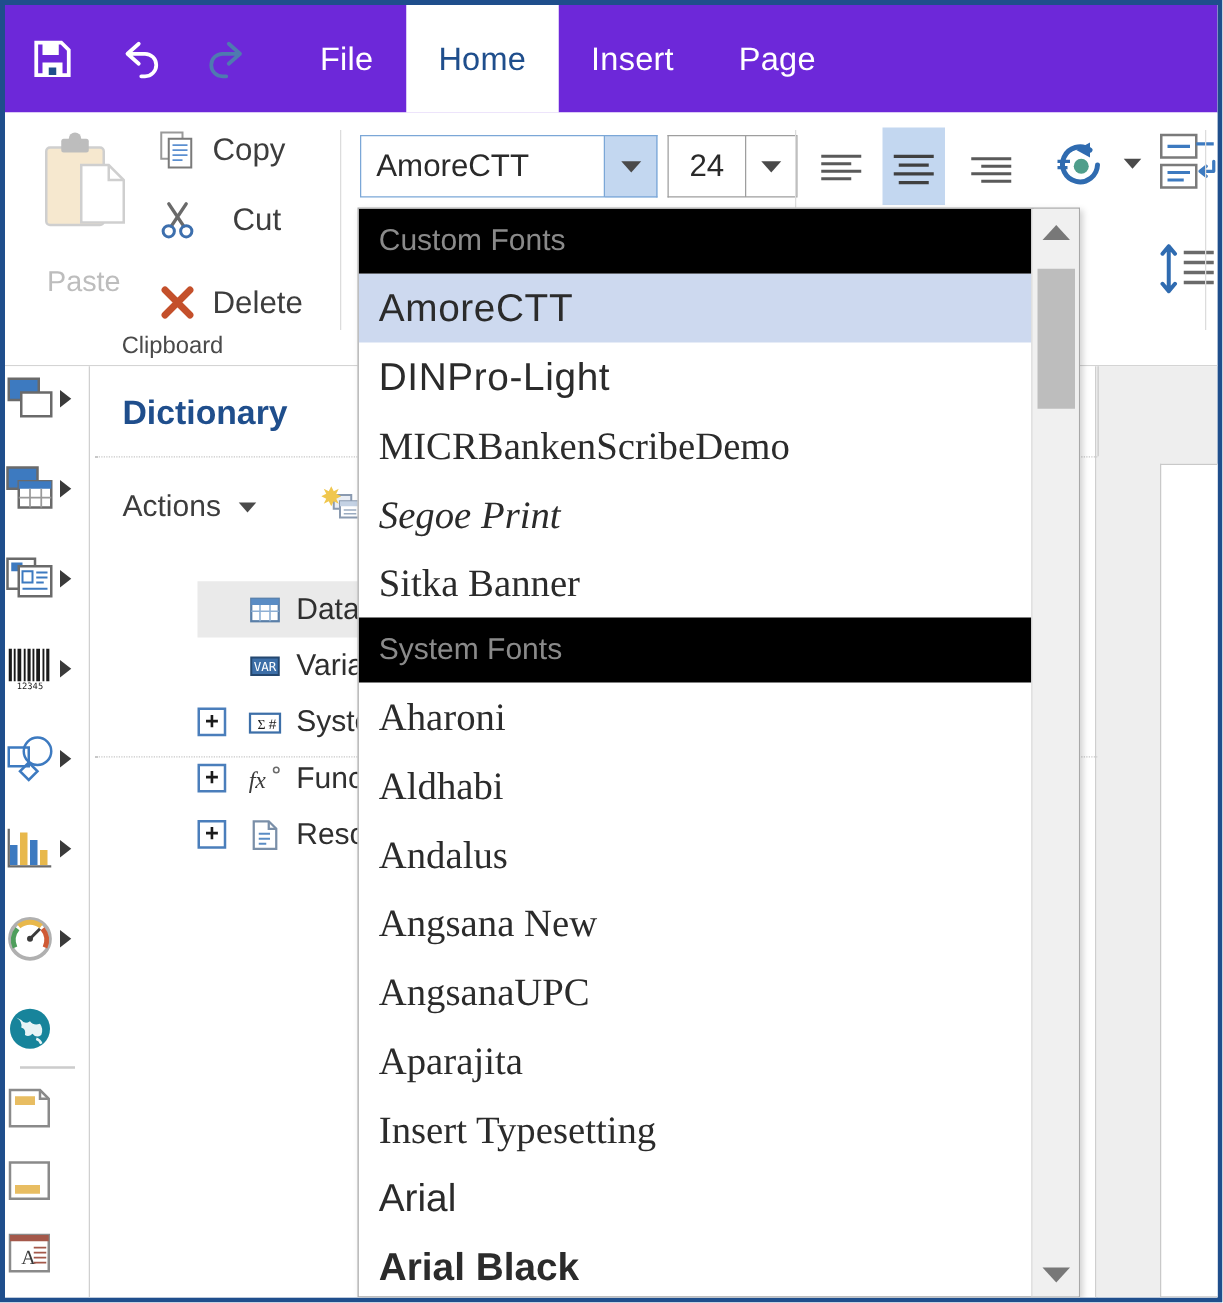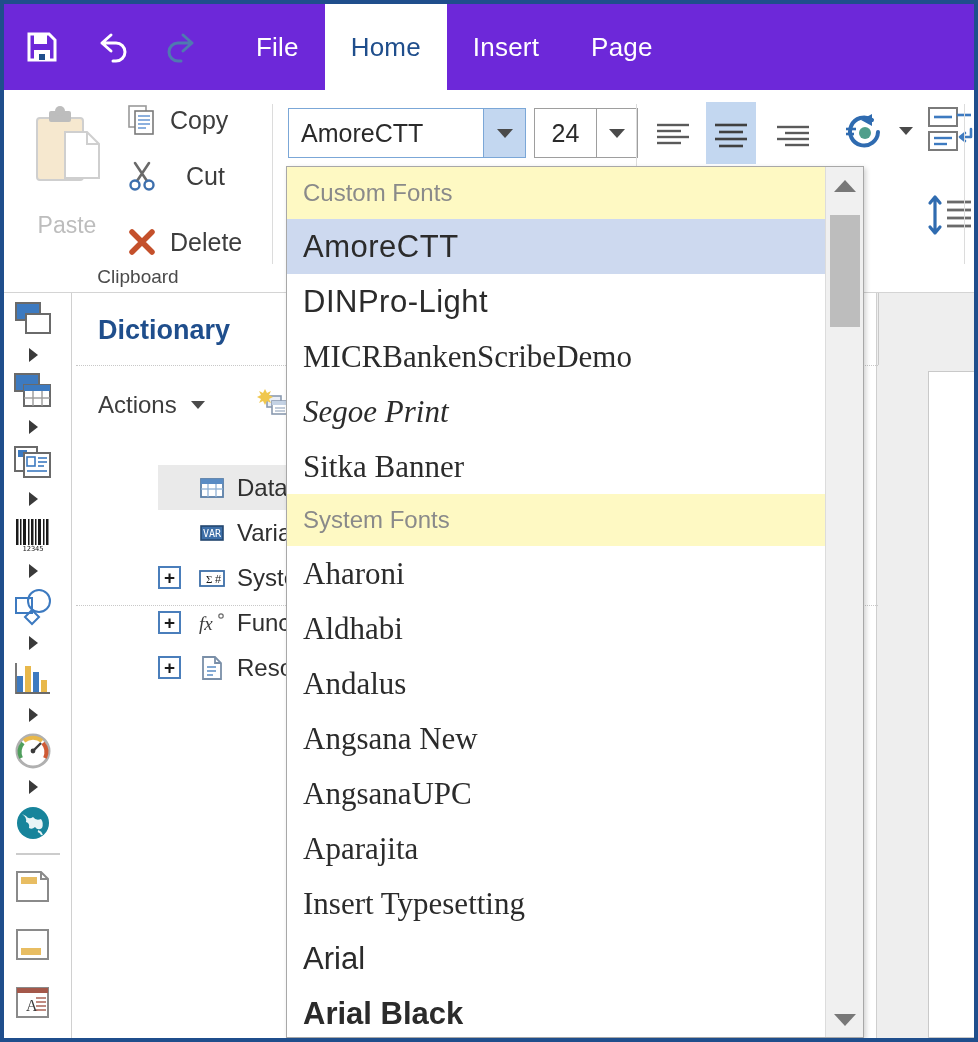--- a/index.html
+++ b/index.html
@@ -149,21 +149,21 @@
   }
   
   .rail {
     position: absolute; left: 0; top: 0;
     width: 68px; height: 745px;
     background: #ffffff;
     border-right: 1px solid #d0d0d0;
   }
   .rail-item {
     position: absolute; left: 0; width: 58px;
-    display: flex; flex-direction: column; align-items: center;
+    display: flex; flex-direction: row; align-items: center;
     cursor: pointer;
   }
   .rail-ico { height: 44px; display: flex; align-items: center; justify-content: center; }
   .rail-arrow { height: 28px; display: flex; align-items: center; justify-content: center; }
   .rail-divider { position: absolute; left: 12px; width: 44px; height: 2px; background: #cccccc; }
 
   
   .dict-panel {
     position: absolute; left: 68px; top: 0;
     width: 805px; height: 745px;
@@ -208,21 +208,21 @@
     position: absolute; left: 282px; top: 162px;
     width: 578px; height: 872px;
     background: #ffffff;
     border: 1px solid #a8a8a8;
     box-shadow: 2px 2px 5px rgba(0,0,0,.18);
     overflow: hidden;
   }
   .dd-list { position: absolute; left: 0; top: 0; width: 540px; height: 872px; }
   .dd-header {
     height: 52px;
-    background: #fef9c3;
+    background: #000000;
     display: flex; align-items: center;
     padding-left: 16px;
     font-size: 24px; color: #8a8a8a;
   }
   .dd-item {
     height: 55px;
     display: flex; align-items: center;
     padding-left: 16px;
     font-size: 31px; color: #2b2b2b;
     cursor: pointer;

